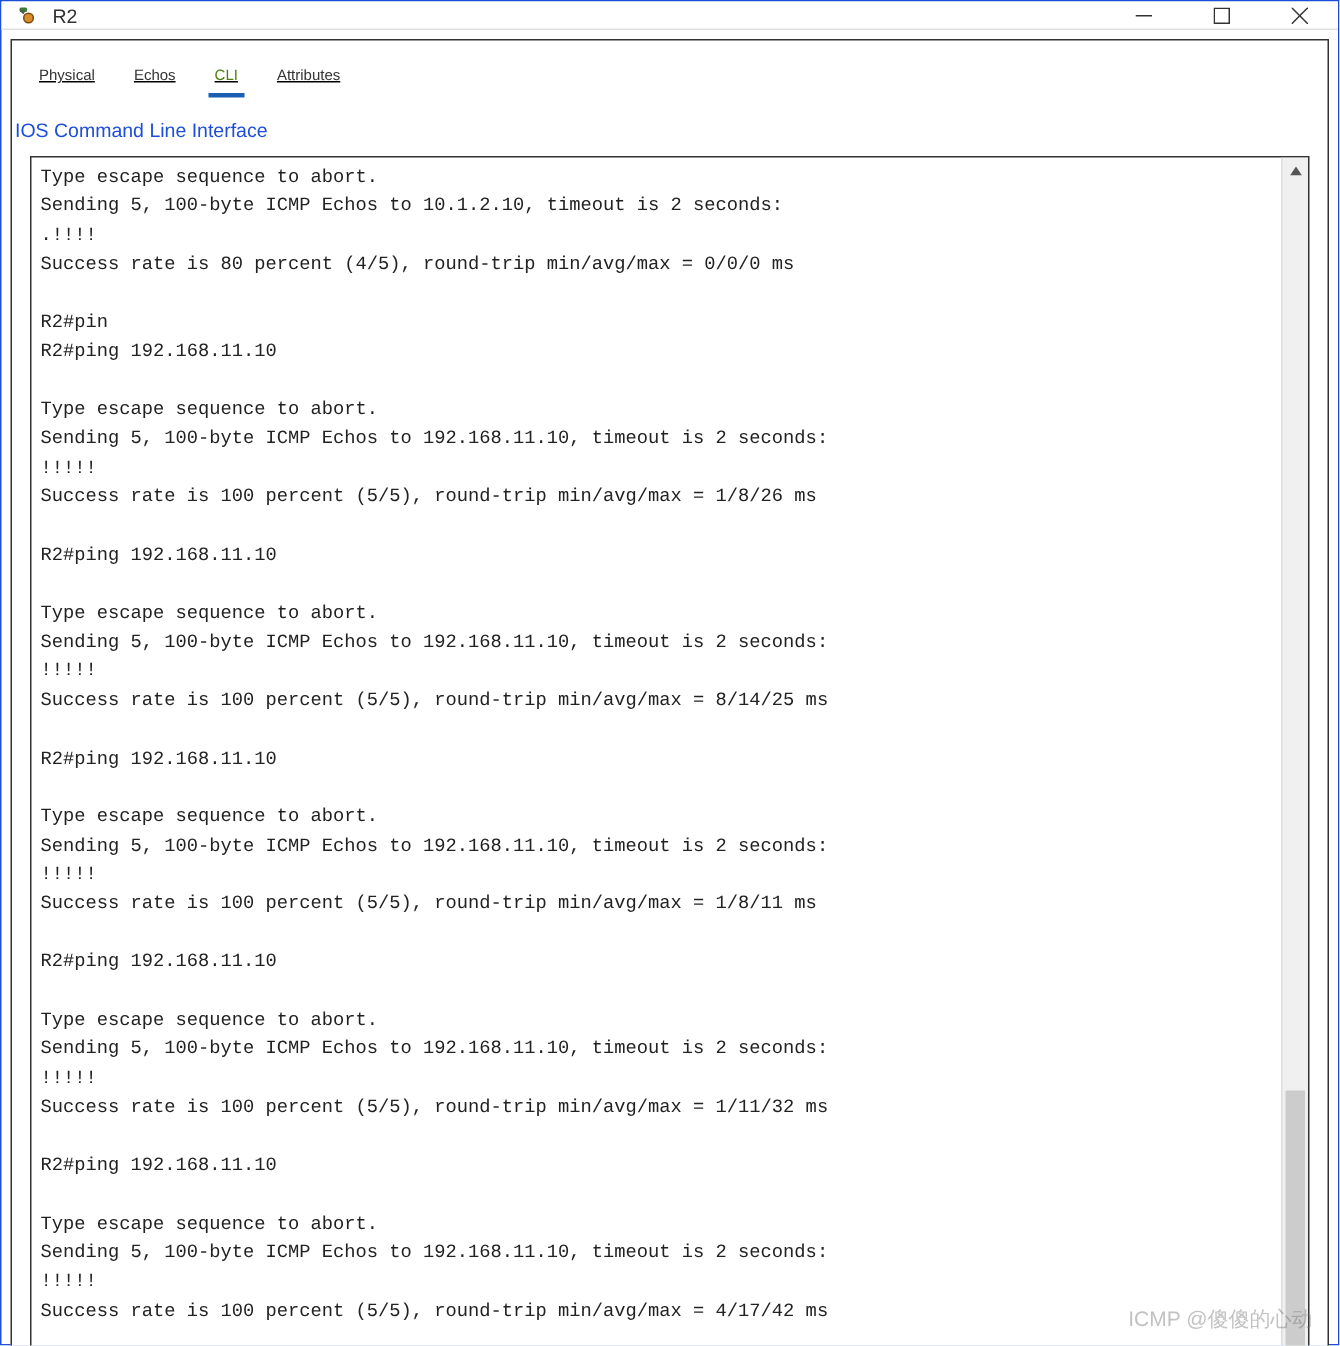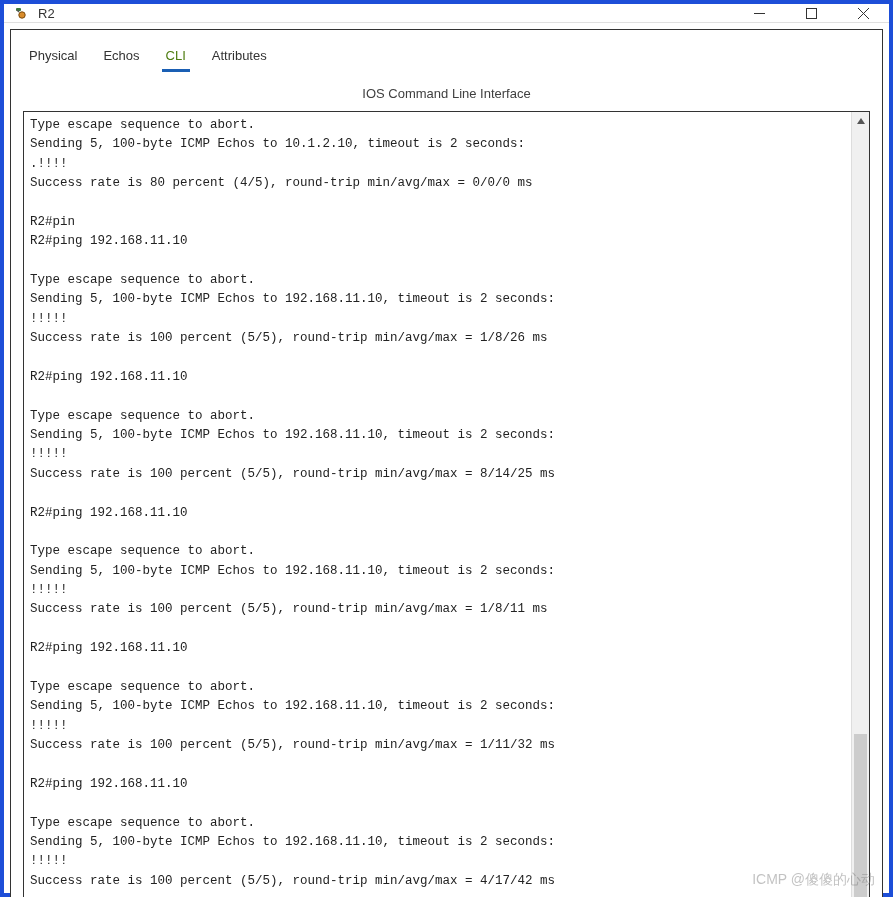--- a/index.html
+++ b/index.html
@@ -11,21 +11,21 @@
       font-family: "Segoe UI", Tahoma, sans-serif;
       background: #fff;
       width: 893px;
       height: 897px;
       overflow: hidden;
       position: relative;
     }
     .window {
       width: 893px;
       height: 897px;
-      border: 4px solid #1d4ed8;
+      border: 1px solid #1d4ed8;
       background: #fff;
       display: flex;
       flex-direction: column;
     }
     .titlebar {
       height: 36px;
       display: flex;
       align-items: center;
       padding: 0 0 0 8px;
       background: #fff;
@@ -63,36 +63,37 @@
       border: 1px solid #333;
       background: #fff;
       display: flex;
       flex-direction: column;
       padding: 2px 2px 6px 2px;
     }
     .tabs {
       display: flex;
       gap: 18px;
       padding: 12px 12px 0 12px;
-      font-size: 13px;
+      font-size: 10px;
+      text-decoration: underline;
     }
     .tab {
       padding: 4px 4px 6px 4px;
       cursor: pointer;
       color: #333;
     }
     .tab.active {
       border-bottom: 3px solid #1a5fb4;
       color: #4d7c0f;
     }
     .cli-title {
-      text-align: center;
+      text-align: left;
       font-size: 13px;
       padding: 14px 0 6px 0;
-      color: #404040;
+      color: #1d4ed8;
     }
     .terminal-wrap {
       flex: 1;
       margin: 4px 10px 8px 10px;
       display: flex;
       flex-direction: column;
     }
     .terminal-box {
       flex: 1;
       border: 1px solid #333;

